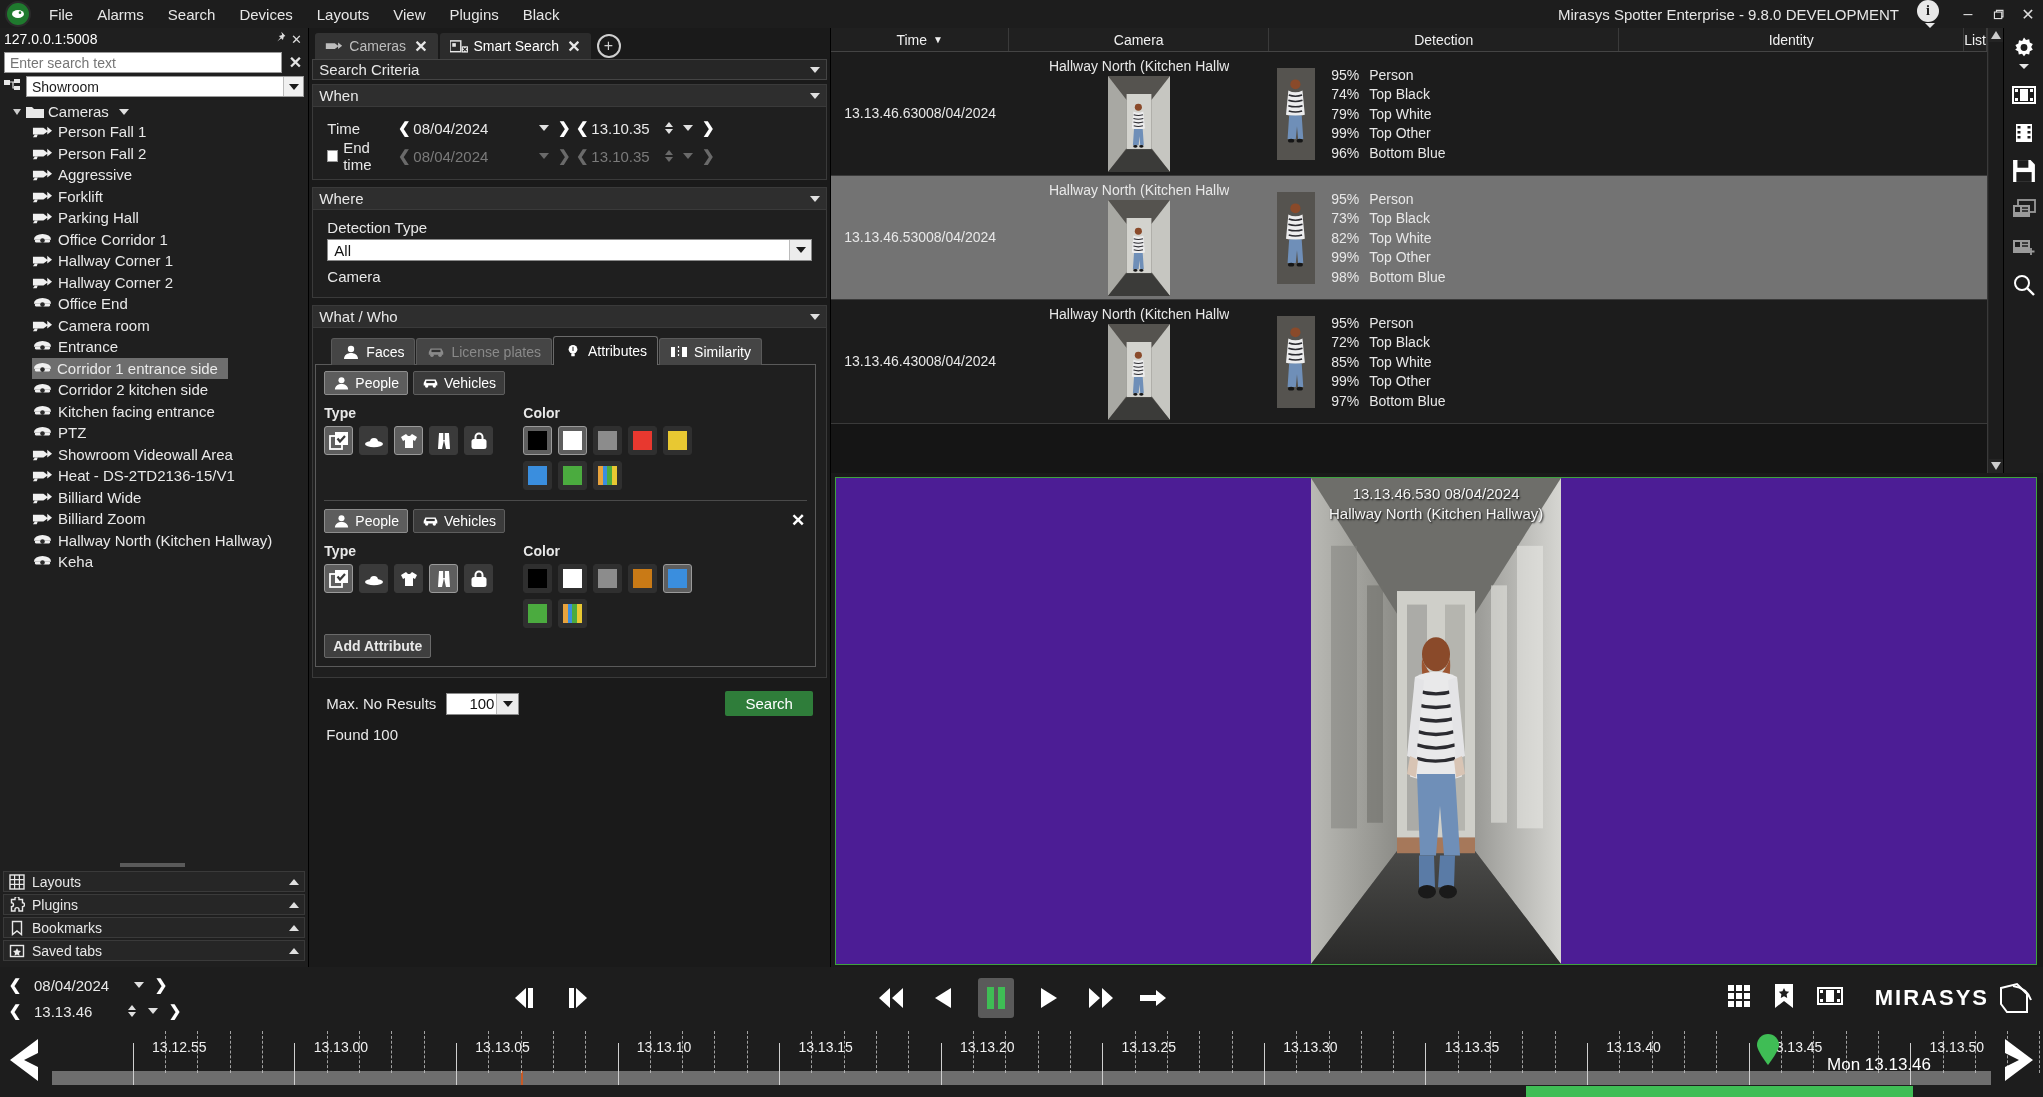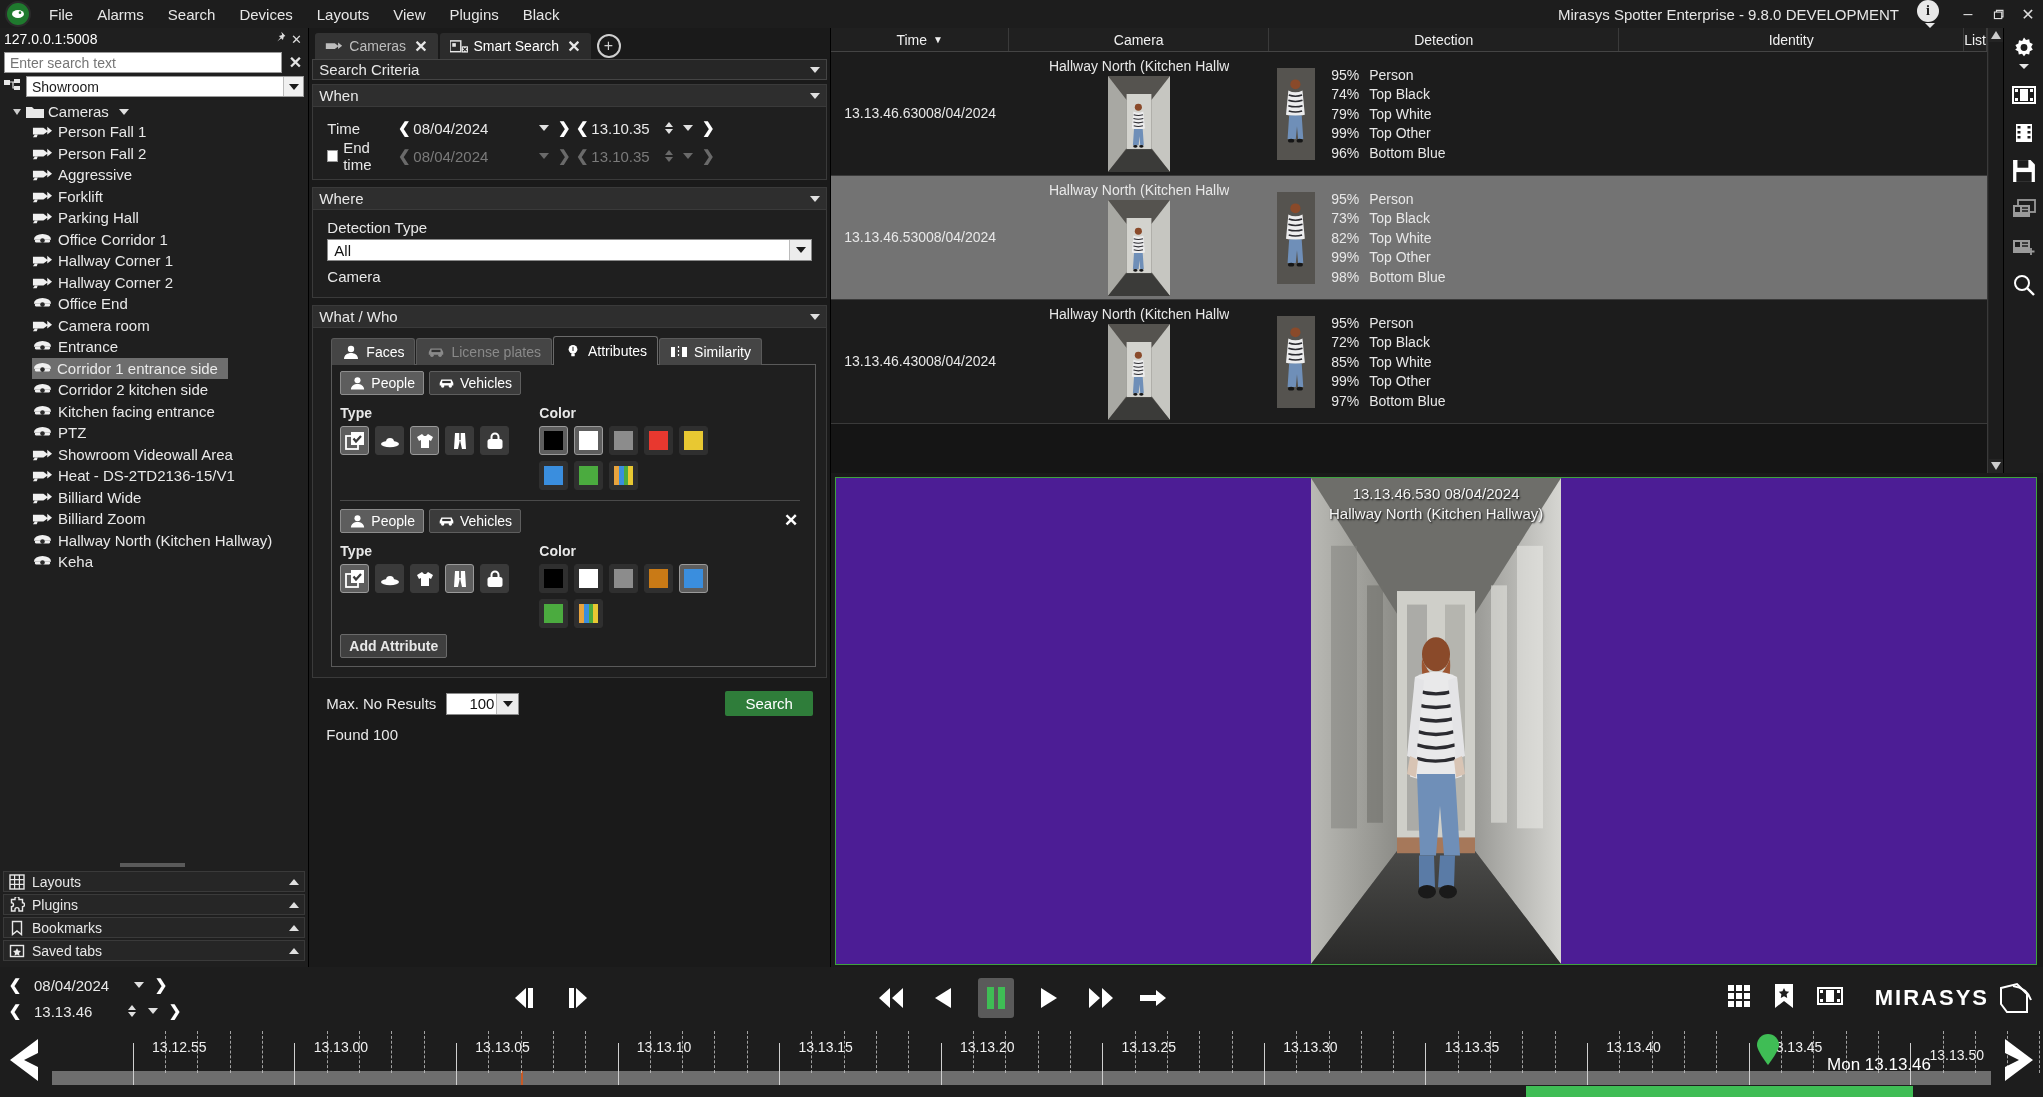--- a/index.html
+++ b/index.html
@@ -119,21 +119,21 @@
     display:flex; align-items:center; justify-content:center;}
 
   
   .wtabs { display:flex; align-items:flex-end; padding:8px 0 0 18px; gap:1px;}
   .wtab { height:27px; display:flex; align-items:center; gap:6px; padding:0 10px;
     background:#454545; border:1px solid #5a5a5a; border-bottom:none; border-radius:3px 3px 0 0;
     font-size:14px; color:#ffffff;}
   .wtab.active { background:#1f1f1f; border-color:#6a6a6a; color:#fff; height:29px;}
   .wtab.disabled { color:#8a8a8a;}
   .wtab svg { width:18px; height:14px;}
-  .wpanel { border:1px solid #5a5a5a; margin:0 10px 0 18px; background:#1f1f1f; padding:6px 15px 8px 8px;
+  .wpanel { border:1px solid #5a5a5a; margin:0 10px 0 2px; background:#1f1f1f; padding:6px 8px 8px 8px;
     margin-top:-1px;}
 
   .pv-toggle { display:flex; gap:5px; margin-bottom:10px; position:relative;}
   .pvbtn { height:24px; display:flex; align-items:center; gap:5px; padding:0 8px;
     background:#3b3b3b; border:1px solid #5e5e5e; border-radius:2px; font-size:14px; color:#fff;}
   .pvbtn.on { background:#5d5d5d; border-color:#8d8d8d;}
   .pvbtn svg { width:17px; height:14px;}
   .close-x { position:absolute; right:2px; top:1px; font-size:17px; font-weight:bold; color:#fff; cursor:pointer;}
 
   .attr-grid { display:flex; gap:30px;}
@@ -1398,21 +1398,21 @@
         <div class="tl-tick" style="left: 82.5%;"></div>
         <div class="tl-tick" style="left: 84.1667%;"></div>
         <div class="tl-tick" style="left: 85.8333%;"></div>
         <div class="tl-major" style="left: 87.5%;"></div>
         <div class="tl-lbl" style="left: 89.9%;">13.13.45</div>
         <div class="tl-tick" style="left: 89.1667%;"></div>
         <div class="tl-tick" style="left: 90.8333%;"></div>
         <div class="tl-tick" style="left: 92.5%;"></div>
         <div class="tl-tick" style="left: 94.1667%;"></div>
         <div class="tl-major" style="left: 95.8333%;"></div>
-        <div class="tl-lbl" style="left: 98.2333%; margin-top: 8px;">13.13.50</div>
+        <div class="tl-lbl" style="left: 98.2333%;">13.13.50</div>
         <div class="tl-tick" style="left: 97.5%;"></div>
         <div class="tl-tick" style="left: 99.1667%;"></div>
         <div class="tl-tick" style="left: 100.833%;"></div>
         <div class="tl-tick" style="left: 102.5%;"></div>
       </div>
     <div class="phtext">Mon 13.13.46</div>
   </div>
 </div>
 
 </body></html>

